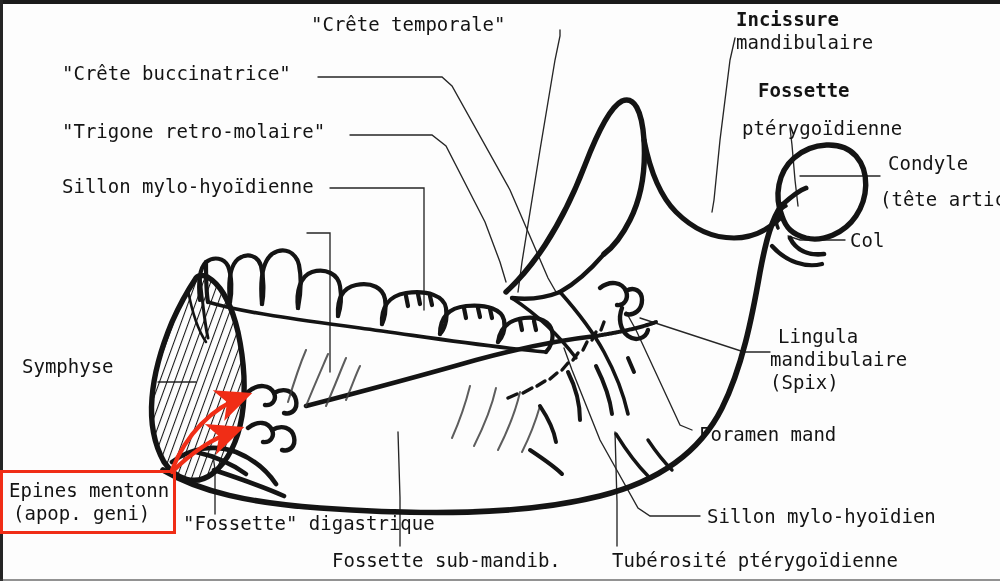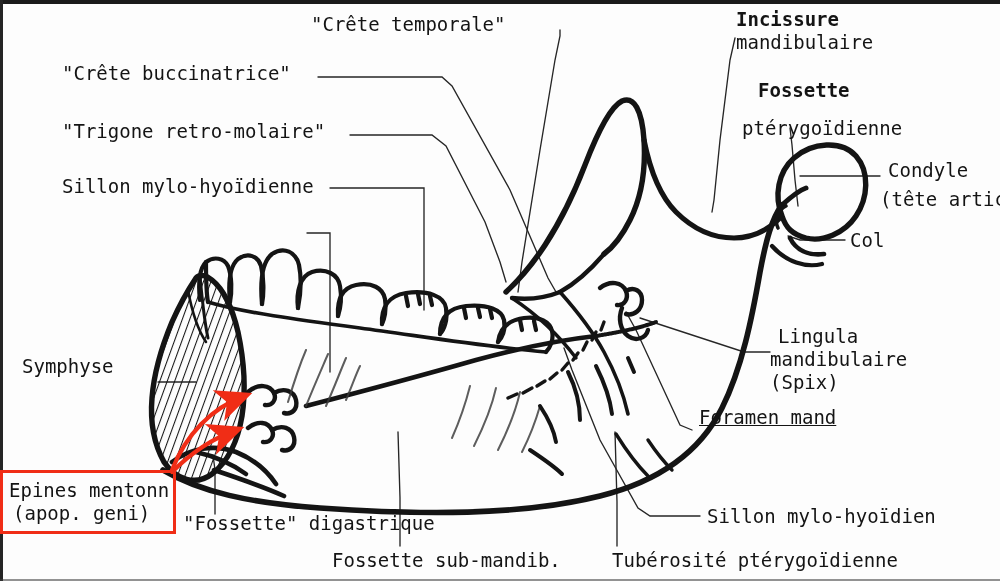--- a/index.html
+++ b/index.html
@@ -235,30 +235,30 @@
 
 
   <div class="lbl two" style="left:22px; top:355px;">Symphyse</div>
 
   <div class="lbl two" style="left:736px; top:8px;font-weight:bold;">Incissure</div>
   <div class="lbl two" style="left:736px; top:31px;">mandibulaire</div>
 
   <div class="lbl two" style="left:758px; top:79px;font-weight:bold;">Fossette</div>
   <div class="lbl two" style="left:742px; top:102px;margin-top:15px;">ptérygoïdienne</div>
 
-  <div class="lbl two" style="left:888px; top:159px;">Condyle</div>
+  <div class="lbl two" style="left:888px; top:152px;">Condyle</div>
   <div class="lbl two" style="left:880px; top:188px;">(tête artic.</div>
 
   <div class="lbl" style="left:850px; top:229px;">Col</div>
 
   <div class="lbl two" style="left:778px; top:325px;">Lingula</div>
   <div class="lbl two" style="left:770px; top:348px;">mandibulaire</div>
   <div class="lbl two" style="left:770px; top:371px;">(Spix)</div>
 
-  <div class="lbl" style="left:699px; top:406px;text-decoration:underline;">Foramen mand</div>
+  <div class="lbl" style="left:699px; top:423px;">Foramen mand</div>
 
   <div class="lbl" style="left:707px; top:505px;">Sillon mylo-hyoïdien</div>
 
   <div class="lbl" style="left:612px; top:549px;">Tubérosité ptérygoïdienne</div>
 
   <div class="lbl" style="left:332px; top:549px;">Fossette sub-mandib.</div>
 
   <div class="lbl" style="left:183px; top:512px;">"Fossette" digastrique</div>
 
   <div id="box-epines" style="left:0px; top:470px; width:176px; height:64px;">

